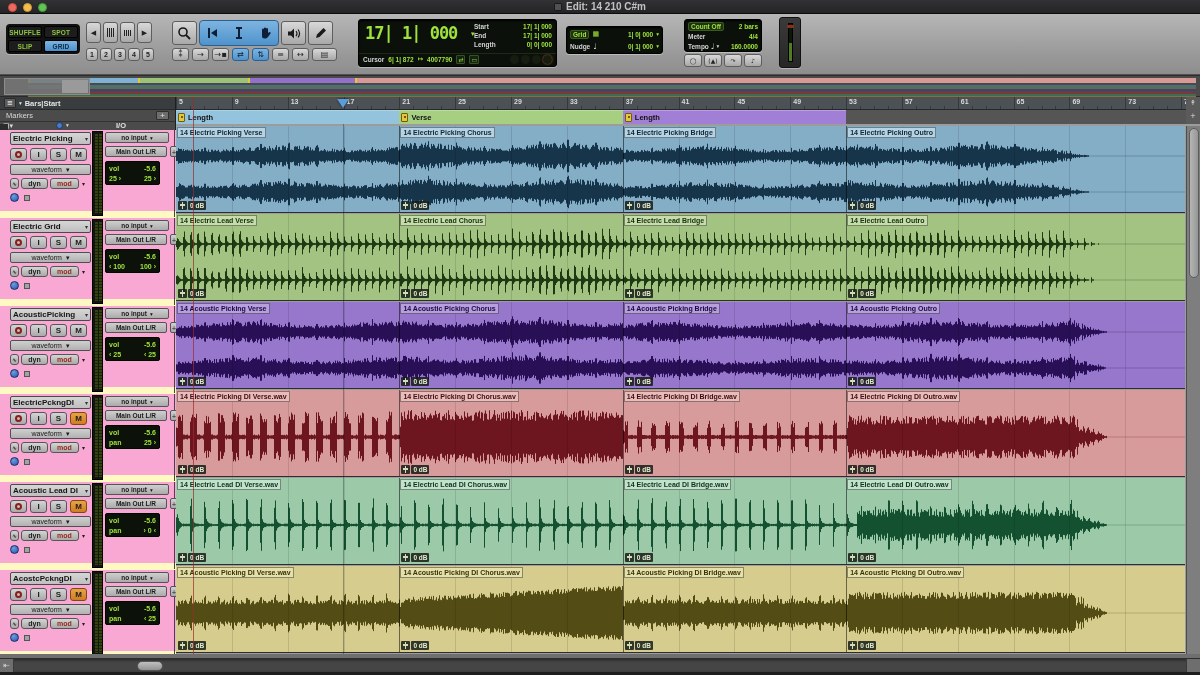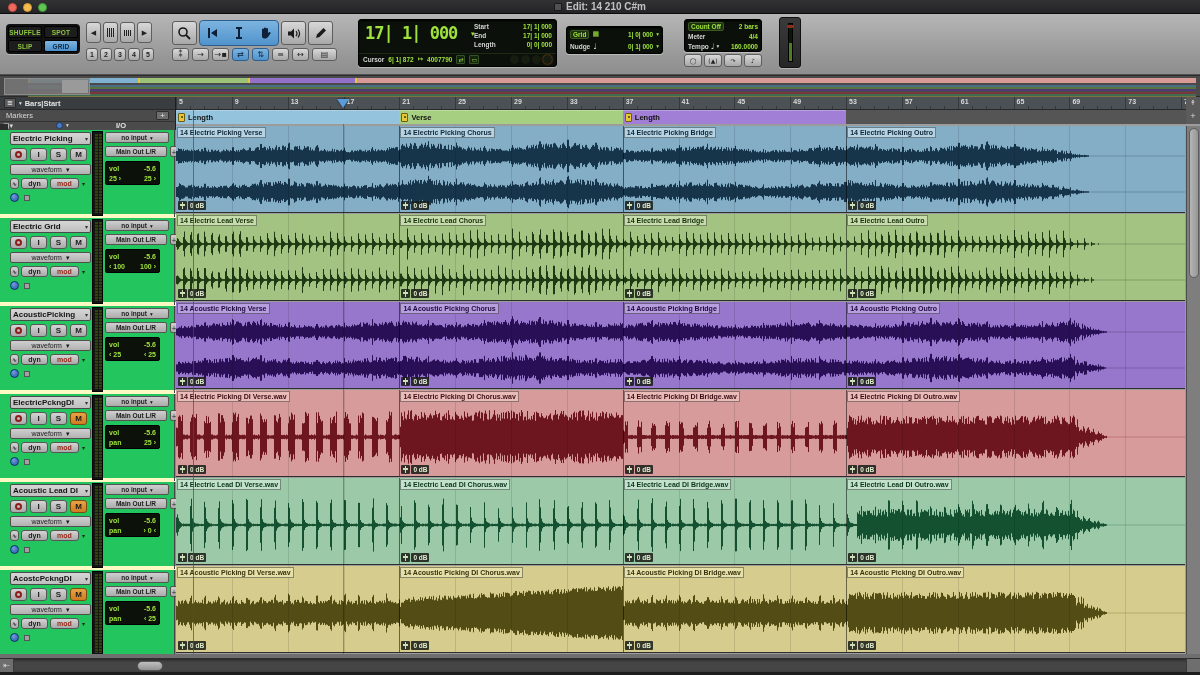--- a/index.html
+++ b/index.html
@@ -103,22 +103,22 @@
   .mflag { position:absolute; left:2px; top:2px; width:7px; height:9px; background:#e6c63a; border:1px solid #6e5c10;
            border-radius:1px; }
   .mflag::after { content:""; position:absolute; left:2px; top:2px; width:2px; height:2px; background:#6e5c10; }
   .mname { position:absolute; left:12px; top:2px; font-size:7.5px; font-weight:bold; color:#111; }
   .colhead { left:0; top:122px; width:176px; height:8px; background:#4b4b4b; border-right:1px solid #1e1e1e; }
   .ruler-corner { left:1186px; top:97px; width:14px; height:27px; background:#5b5b5b; color:#ddd;
                   font-size:7px; text-align:center; line-height:13px; }
 
   
   .leftstrip { left:0; top:124px; width:8px; height:534px; background:#2c2c2c; }
-  .tblock { position:absolute; left:0; width:176px; height:88px; background:#22c55e;
-            border-bottom:4px solid #fef9c3; }
+  .tblock { position:absolute; left:0; width:176px; height:88px; background:#f9a8d4;
+            border-bottom:7px solid #fef9c3; }
   .namebar { position:absolute; left:10px; top:2px; width:81px; height:13px; background:linear-gradient(#d6d6d6,#bfbfbf);
              border:1px solid #4a4a4a; border-radius:2px; font-size:8px; font-weight:bold; color:#141414;
              display:flex; align-items:center; padding:0 2px; white-space:nowrap; overflow:hidden;}
   .namebar .dd { margin-left:auto; font-size:6px; color:#333; }
   .tbtns { position:absolute; left:10px; top:18px; display:flex; gap:3px; }
   .tbtn { width:17px; height:13px; background:linear-gradient(#d4d4d4,#a9a9a9); border:1px solid #565656;
           border-radius:3px; font-size:8px; font-weight:bold; color:#1c1c1c; display:flex; align-items:center; justify-content:center;}
   .tbtn.muted { background:linear-gradient(#e8a346,#cf7d22); border-color:#7a4a10; }
   .recring { width:7px; height:7px; border:2px solid #8c1d1d; border-radius:50%; }
   .viewbar { position:absolute; left:10px; top:34px; width:81px; height:11px; background:linear-gradient(#cfcfcf,#b2b2b2);

